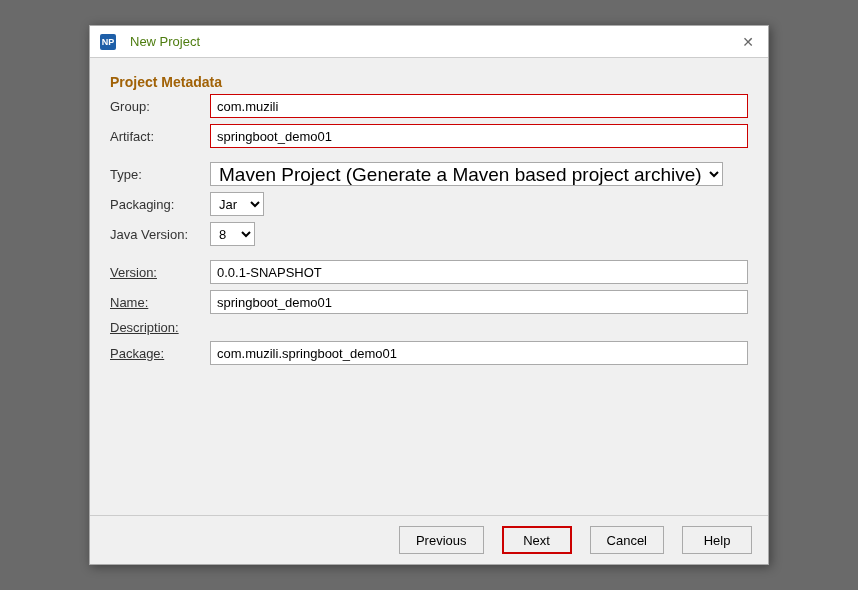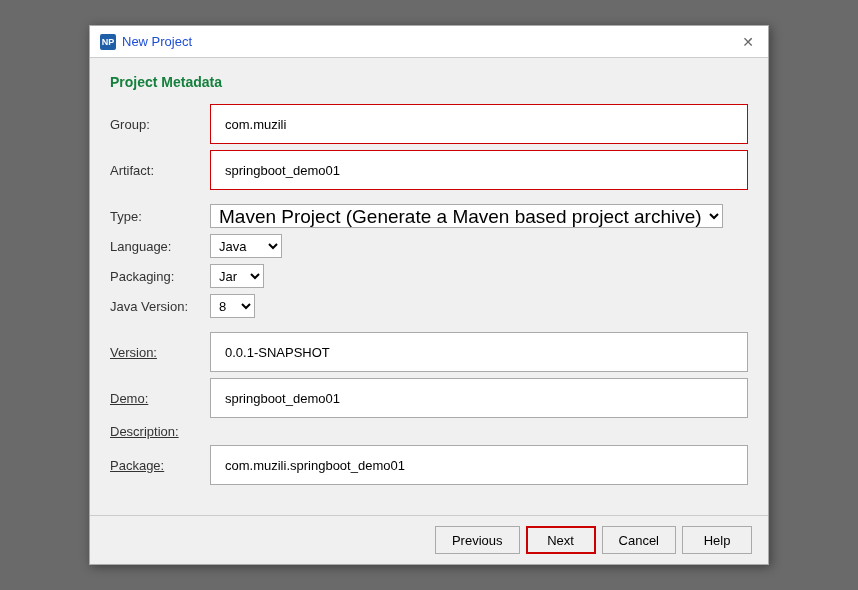--- a/index.html
+++ b/index.html
@@ -28,81 +28,81 @@
       border-bottom: 1px solid #ccc;
       padding: 6px 10px;
       display: flex;
       align-items: center;
       justify-content: space-between;
       height: 32px;
     }
     .title-bar-left {
       display: flex;
       align-items: center;
-      gap: 6px;
+      gap: 14px;
     }
     .title-icon {
       width: 16px;
       height: 16px;
       background: #1e5fa8;
       border-radius: 2px;
       display: flex;
       align-items: center;
       justify-content: center;
       color: white;
       font-size: 9px;
       font-weight: bold;
     }
     .title-text {
       font-size: 13px;
-      color: #1d4ed8;
+      color: #4d7c0f;
     }
     .close-btn {
       cursor: pointer;
       width: 20px;
       height: 20px;
       display: flex;
       align-items: center;
       justify-content: center;
       font-size: 14px;
       color: #666;
       border: none;
       background: none;
     }
     .dialog-body {
       padding: 16px 20px;
       flex: 1;
     }
     .section-title {
       font-weight: bold;
       font-size: 14px;
-      color: #15803d;
-      margin-bottom: 14px;
+      color: #a16207;
+      margin-bottom: 4px;
     }
     .form-row {
       display: flex;
       align-items: center;
       margin-bottom: 6px;
     }
     .form-label {
       width: 100px;
       color: #333;
       font-size: 13px;
       flex-shrink: 0;
     }
     .form-label.underline {
       text-decoration: underline;
       cursor: pointer;
     }
     .form-input {
       flex: 1;
-      height: 40px;
-      border: 1px solid #aaa;
-      background: #fff;
-      padding: 2px 14px;
+      height: 24px;
+      border: 1px solid #aaa;
+      background: #fff;
+      padding: 2px 6px;
       font-size: 13px;
       outline: none;
     }
     .form-input.highlighted {
       border: 1px solid #cc0000;
     }
     .form-select {
       height: 24px;
       border: 1px solid #aaa;
       background: #fff;
@@ -119,21 +119,21 @@
       min-width: 340px;
     }
     .spacer {
       height: 8px;
     }
     .dialog-footer {
       border-top: 1px solid #ccc;
       padding: 10px 16px;
       display: flex;
       justify-content: flex-end;
-      gap: 6px;
+      gap: 18px;
       background: #f0f0f0;
     }
     .btn {
       height: 28px;
       padding: 0 16px;
       font-size: 13px;
       border: 1px solid #aaa;
       background: #f0f0f0;
       cursor: pointer;
       min-width: 70px;
@@ -175,28 +175,20 @@
     <div class="spacer"></div>
 
     <div class="form-row">
       <label class="form-label">Type:</label>
       <select class="type-main-select">
         <option>Maven Project (Generate a Maven based project archive)</option>
         <option>Gradle Project</option>
       </select>
     </div>
 
-    <div class="form-row">
-      <label class="form-label">Language:</label>
-      <select class="form-select">
-        <option>Java</option>
-        <option>Kotlin</option>
-        <option>Groovy</option>
-      </select>
-    </div>
 
     <div class="form-row">
       <label class="form-label">Packaging:</label>
       <select class="form-select">
         <option>Jar</option>
         <option>War</option>
       </select>
     </div>
 
     <div class="form-row">
@@ -209,21 +201,21 @@
     </div>
 
     <div class="spacer"></div>
 
     <div class="form-row">
       <label class="form-label underline">Version:</label>
       <input class="form-input" type="text" value="0.0.1-SNAPSHOT" style="">
     </div>
 
     <div class="form-row">
-      <label class="form-label underline">Demo:</label>
+      <label class="form-label underline">Name:</label>
       <input class="form-input" type="text" value="springboot_demo01" style="">
     </div>
 
     <div class="form-row">
       <label class="form-label underline">Description:</label>
     </div>
 
     <div class="form-row">
       <label class="form-label underline">Package:</label>
       <input class="form-input" type="text" value="com.muzili.springboot_demo01" style="">

